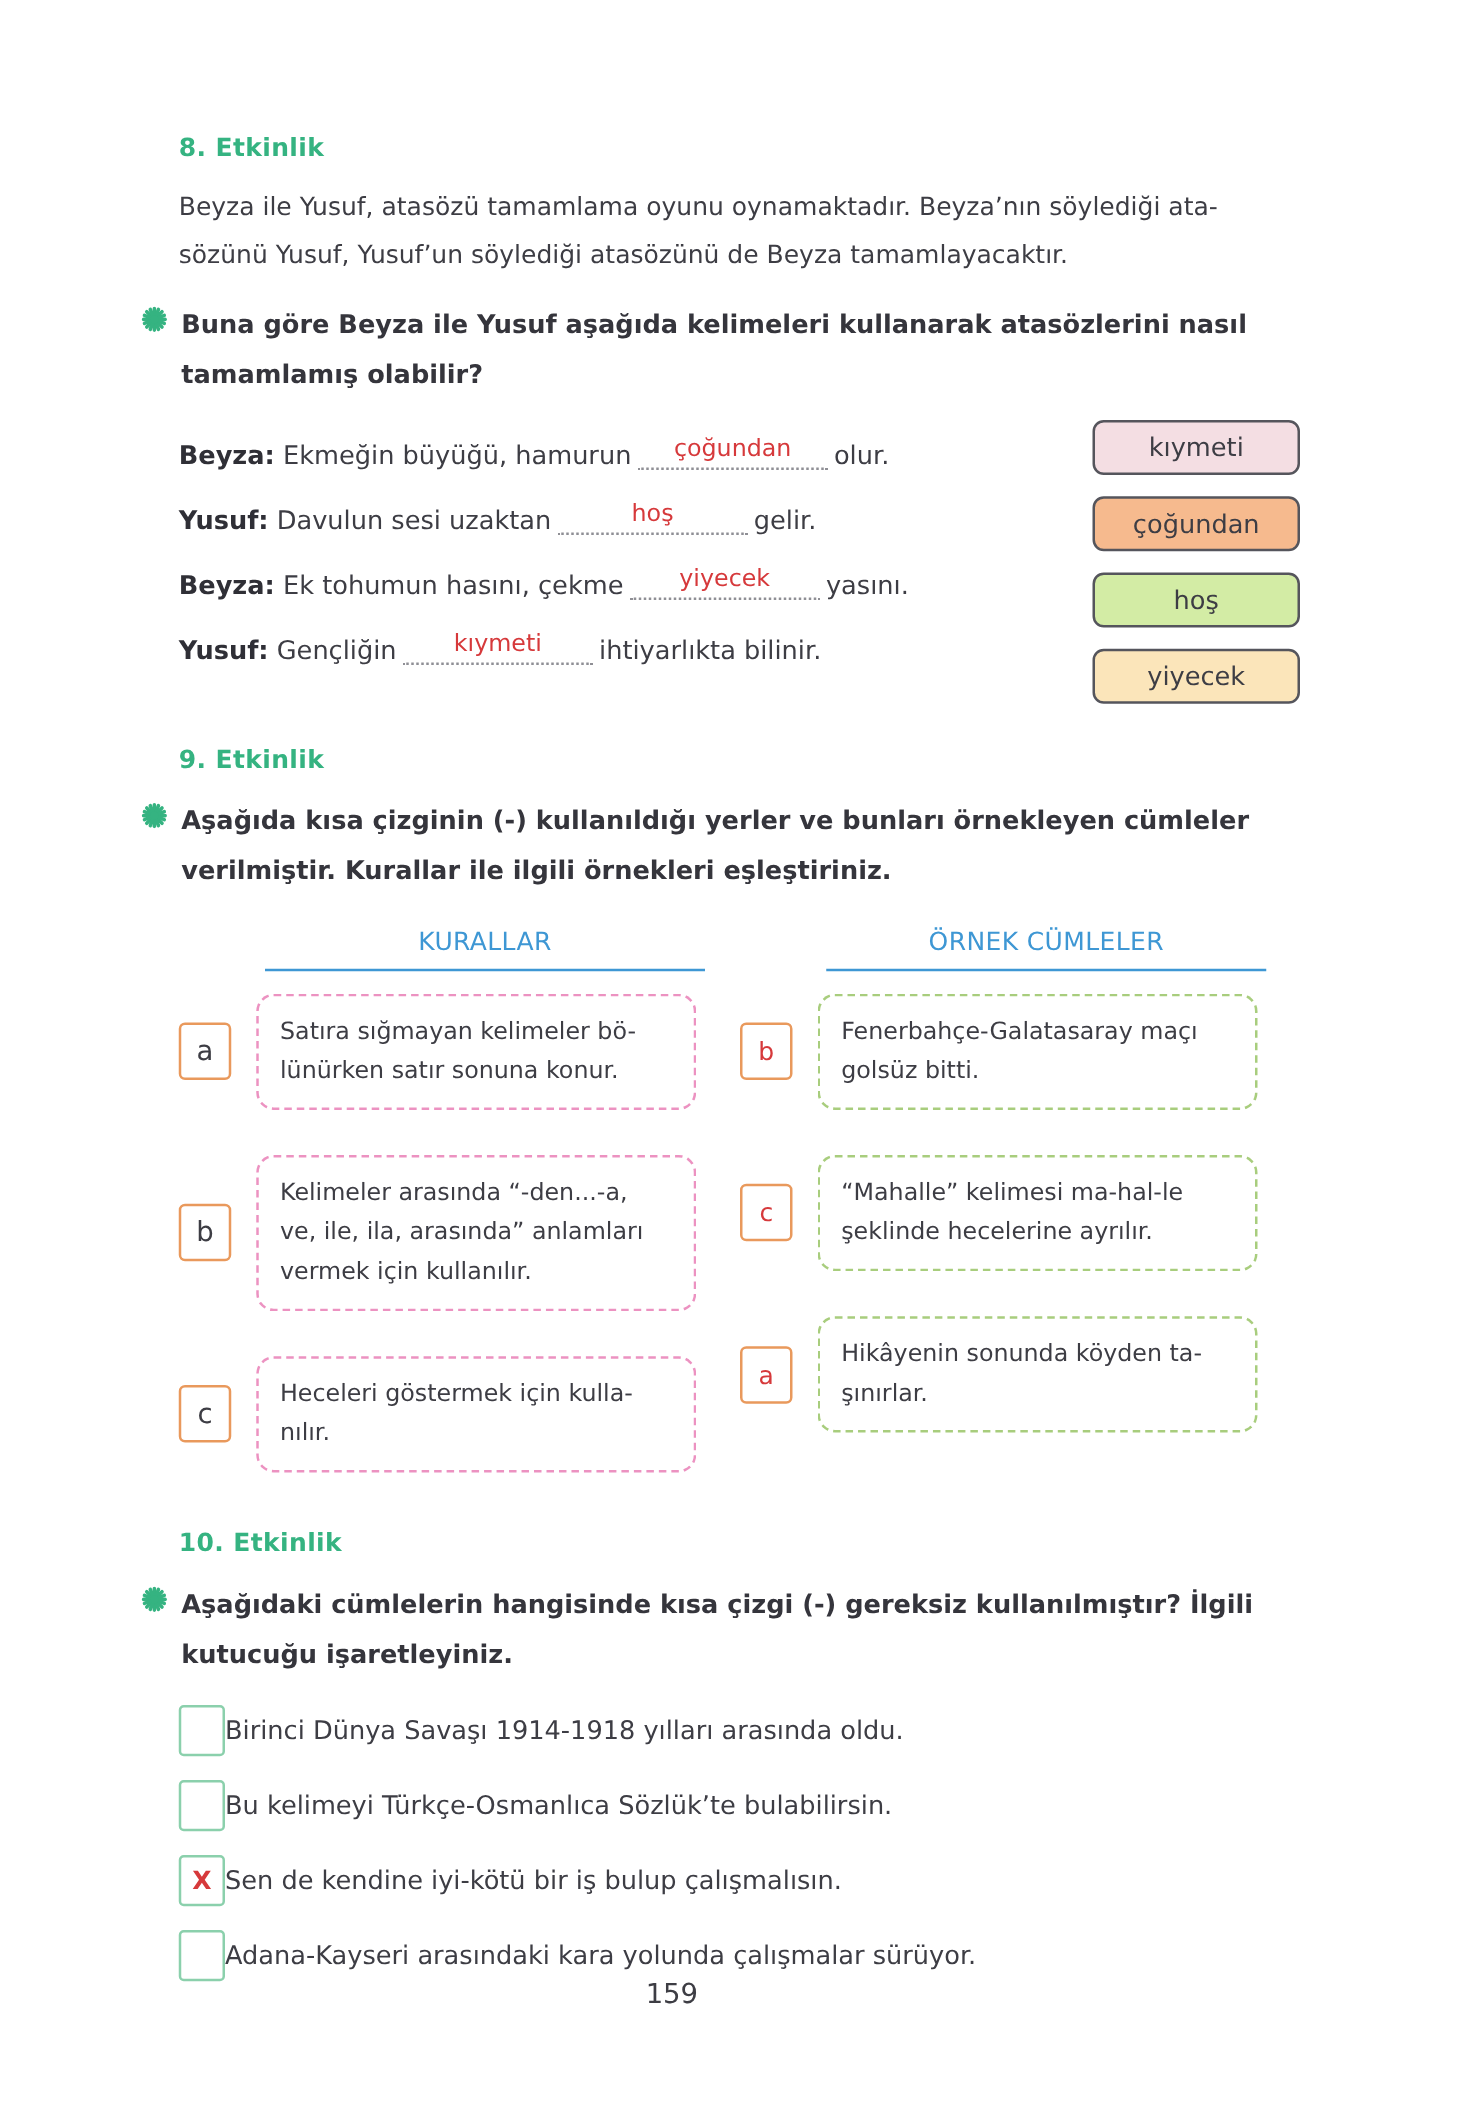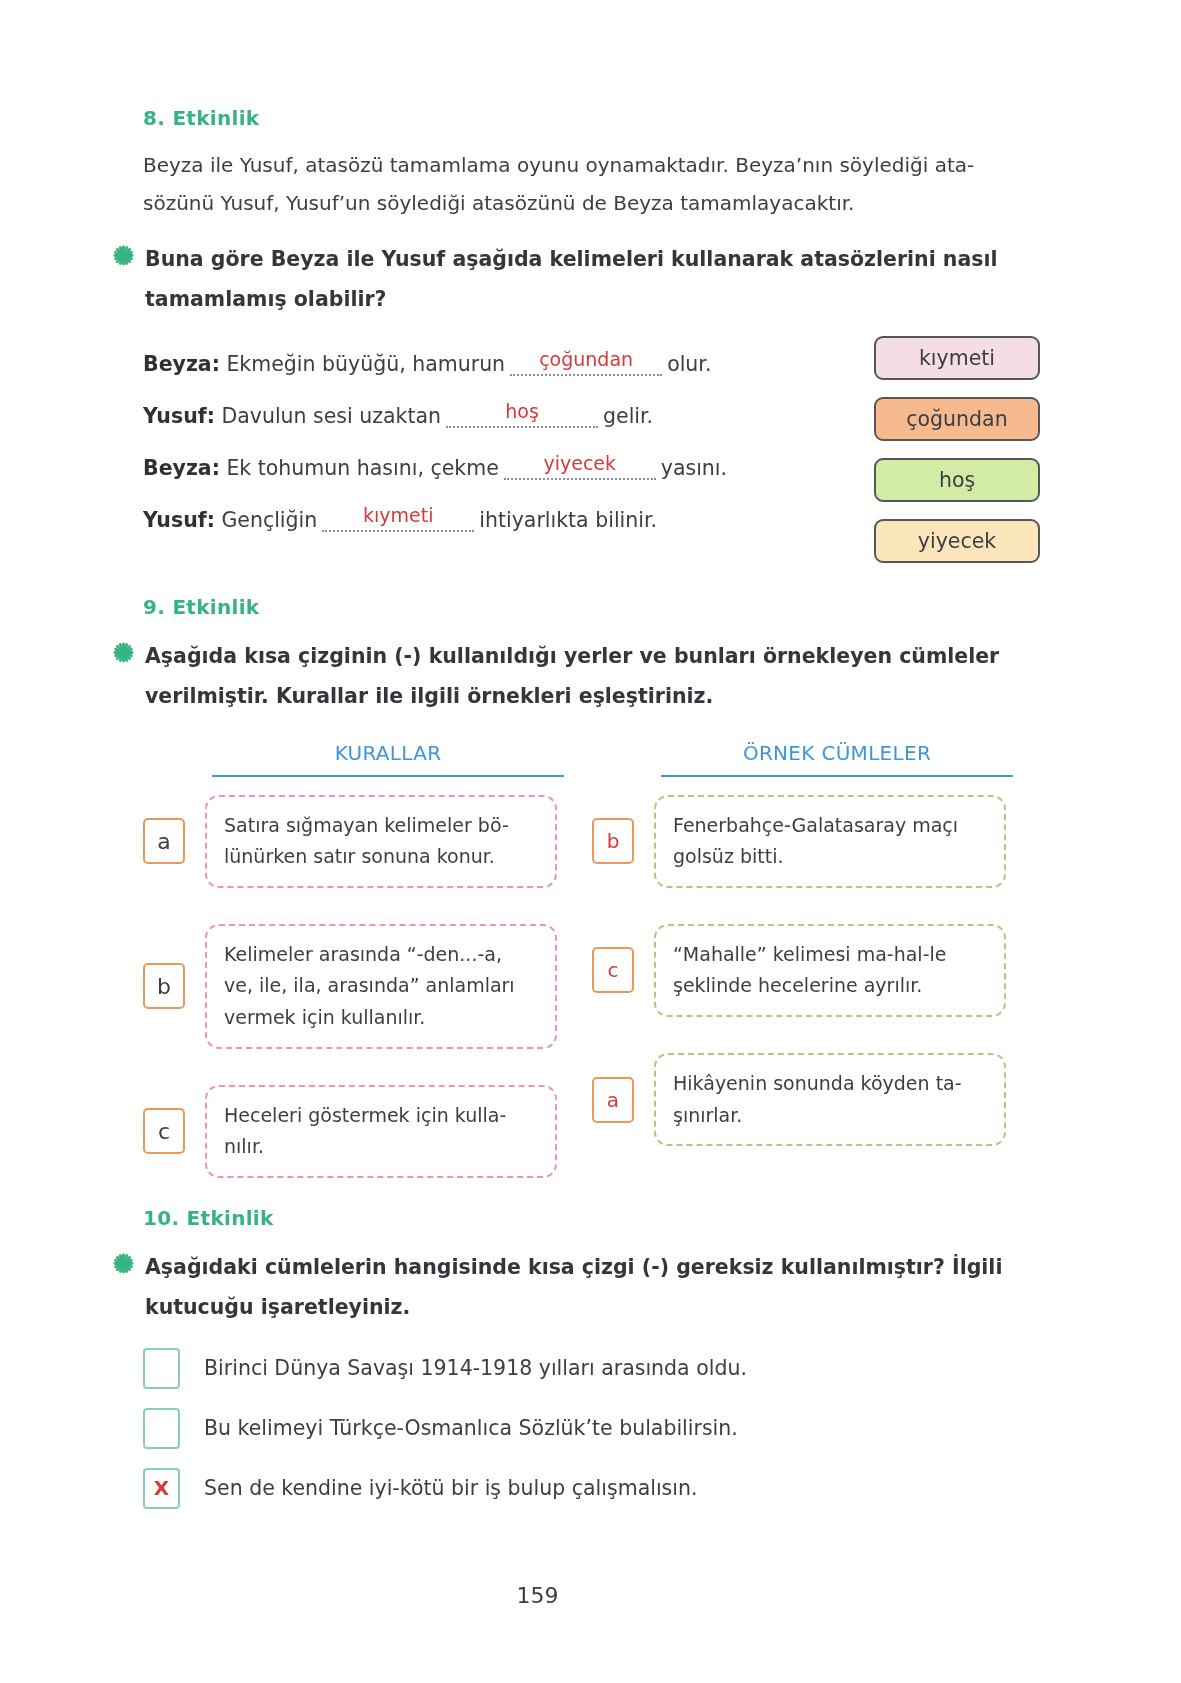--- a/index.html
+++ b/index.html
@@ -34,23 +34,23 @@
   .m-head{margin-left:69px;width:352px;box-sizing:border-box;text-align:center;color:#3e97d4;font-size:20px;padding-bottom:10px;border-bottom:2px solid #3e97d4;letter-spacing:.3px;}
   .m-row{display:flex;align-items:center;gap:20px;}
   .mt-sm{margin-top:18px;} .mt-lg{margin-top:36px;}
   .letter-box{width:42px;height:46px;border:2.5px solid #e9995c;border-radius:5px;display:flex;align-items:center;justify-content:center;font-size:22px;flex:none;background:#fff;box-sizing:border-box;}
   .letter-dark{color:#3d3d44;}
   .letter-red{color:#d6393b;font-size:20px;}
   .pair-box{width:352px;box-sizing:border-box;border-radius:14px;padding:13px 17px;font-size:19px;line-height:1.66;white-space:pre-line;color:#3d3d44;}
   .rule-box{border:2px dashed #ec92c1;}
   .ex-box{border:2px dashed #a8cd7d;}
   
-  .sec10{margin-top:28px;}
+  .sec10{margin-top:44px;}
   .options{margin-top:20px;}
-  .option{display:flex;align-items:center;gap:24px;margin-top:19px;}
+  .option{display:flex;align-items:center;margin-top:19px;}
   .checkbox{width:37px;height:41px;border:2.5px solid #8bd0ac;border-radius:4px;display:flex;align-items:center;justify-content:center;color:#d6393b;font-size:20px;font-weight:bold;flex:none;box-sizing:border-box;background:#fff;}
   .option-text{font-size:20.5px;}
   .page-num{position:absolute;top:1583px;left:0;width:1075px;text-align:center;font-size:22px;color:#3d3d44;}
 </style>
 </head>
 <body>
 
 <div class="content">
 
   <div class="act-title">8. Etkinlik</div>
@@ -200,18 +200,22 @@
         <div class="option-text">Birinci Dünya Savaşı 1914-1918 yılları arasında oldu.</div>
       </div>
       <div class="option">
         <div class="checkbox"></div>
         <div class="option-text">Bu kelimeyi Türkçe-Osmanlıca Sözlük’te bulabilirsin.</div>
       </div>
       <div class="option">
         <div class="checkbox">X</div>
         <div class="option-text">Sen de kendine iyi-kötü bir iş bulup çalışmalısın.</div>
       </div>
+      <div class="option">
+        <div class="checkbox"></div>
+        <div class="option-text">Adana-Kayseri arasındaki kara yolunda çalışmalar sürüyor.</div>
+      </div>
     </div>
   </div>
 
 </div>
 
 <div class="page-num">159</div>
 
 </body></html>

